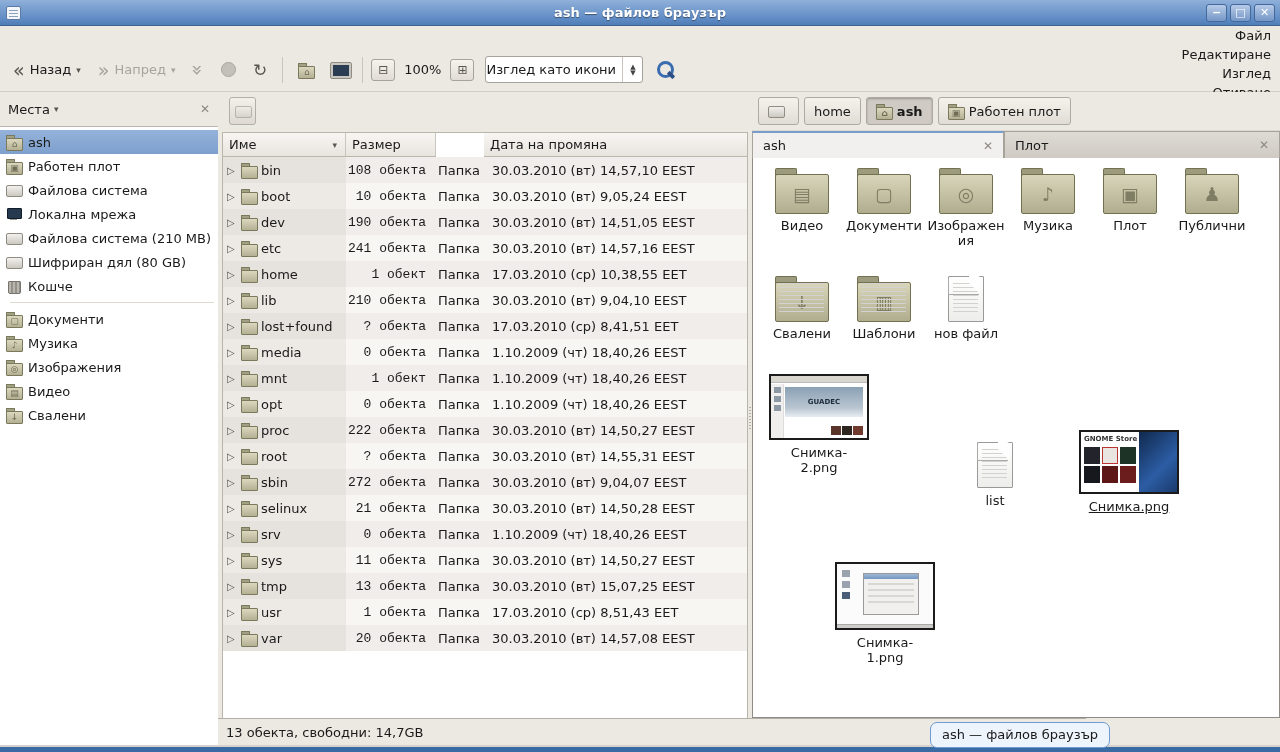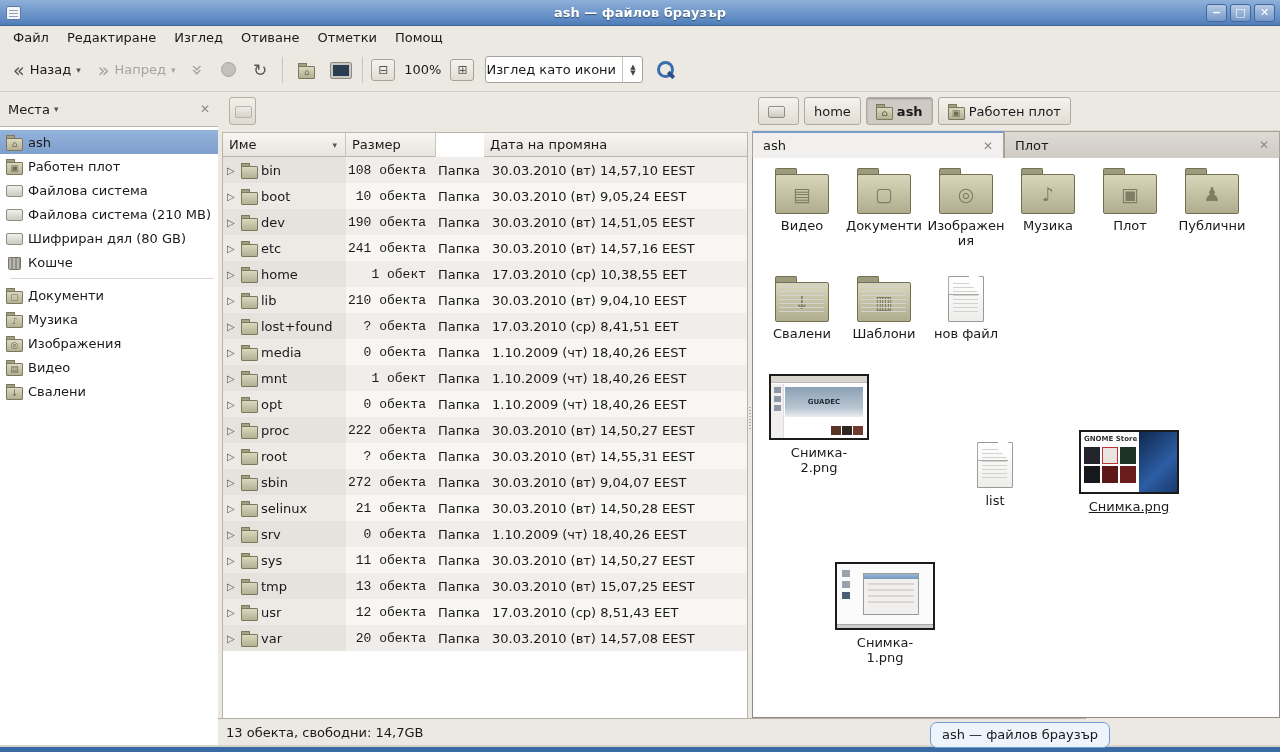--- a/index.html
+++ b/index.html
@@ -8,21 +8,21 @@
 
   
   .titlebar { height:26px; background:linear-gradient(#8fb0d9,#5d89c3 80%,#4f7cb5); border-bottom:1px solid #3d6394; display:flex; align-items:center; position:relative; }
   .win-icon { width:15px; height:14px; margin-left:6px; background:#f4f6f9; border:1px solid #5a7aa5; border-radius:2px; position:relative; }
   .win-icon::before { content:""; position:absolute; left:2px; right:2px; top:3px; height:1px; background:#8aa0bd; box-shadow:0 3px 0 #8aa0bd, 0 6px 0 #8aa0bd; }
   .win-title { position:absolute; left:0; right:0; text-align:center; color:#fff; font-weight:bold; text-shadow:0 1px 1px rgba(0,0,0,.45); }
   .win-buttons { margin-left:auto; display:flex; gap:3px; margin-right:5px; position:relative; }
   .win-btn { width:21px; height:18px; border:1px solid #42689c; border-radius:3px; background:linear-gradient(#b7cbe7,#7597c7); color:#fff; font-size:11px; line-height:16px; text-align:center; font-weight:bold; }
 
   
-  .menubar { height:22px; display:flex; align-items:center; padding-left:4px; background:#ece8e2; }
+  .menubar { height:22px; display:flex; align-items:flex-end; padding-left:4px; background:#ece8e2;flex-direction:column; }
   .menu-item { padding:2px 9px; }
 
   
   .toolbar { height:44px; display:flex; align-items:center; padding:0 6px; gap:3px; border-bottom:1px solid #d2cec7; }
   .tbtn { display:flex; align-items:center; gap:5px; padding:5px 7px; border-radius:3px; }
   .arrow-glyph { font-size:19px; line-height:14px; color:#5a564f; }
   .disabled, .disabled * { color:#a8a49d !important; }
   .chev { font-size:9px; color:#5a564f; }
   .rot-up { display:inline-block; transform:rotate(90deg); }
   .stop-circle { width:15px; height:15px; border-radius:50%; background:#c3c0ba; border:1px solid #a8a49d; }
@@ -245,20 +245,25 @@
           <span class="icon16" data-icon="folder-desktop"></span>
           <span class="side-label">Работен плот</span>
         </div>
 
         <div class="side-item">
 
           <span class="icon16" data-icon="drive"></span>
           <span class="side-label">Файлова система</span>
         </div>
 
+        <div class="side-item">
+
+          <span class="icon16" data-icon="network"></span>
+          <span class="side-label">Локална мрежа</span>
+        </div>
 
         <div class="side-item">
 
           <span class="icon16" data-icon="drive"></span>
           <span class="side-label">Файлова система (210 MB)</span>
         </div>
 
         <div class="side-item">
 
           <span class="icon16" data-icon="drive"></span>
@@ -515,21 +520,21 @@
             <span class="td c-type">Папка</span>
             <span class="td c-date">30.03.2010 (вт) 15,07,25 EEST</span>
           </div>
 
           <div class="trow">
             <span class="td c-name">
               <span class="expander">▷</span>
               <span class="icon16" data-icon="folder-plain"></span>
               <span>usr</span>
             </span>
-            <span class="td c-size">12 обекта</span>
+            <span class="td c-size">1 обекта</span>
             <span class="td c-type">Папка</span>
             <span class="td c-date">17.03.2010 (ср)  8,51,43 EET</span>
           </div>
 
           <div class="trow">
             <span class="td c-name">
               <span class="expander">▷</span>
               <span class="icon16" data-icon="folder-plain"></span>
               <span>var</span>
             </span>

